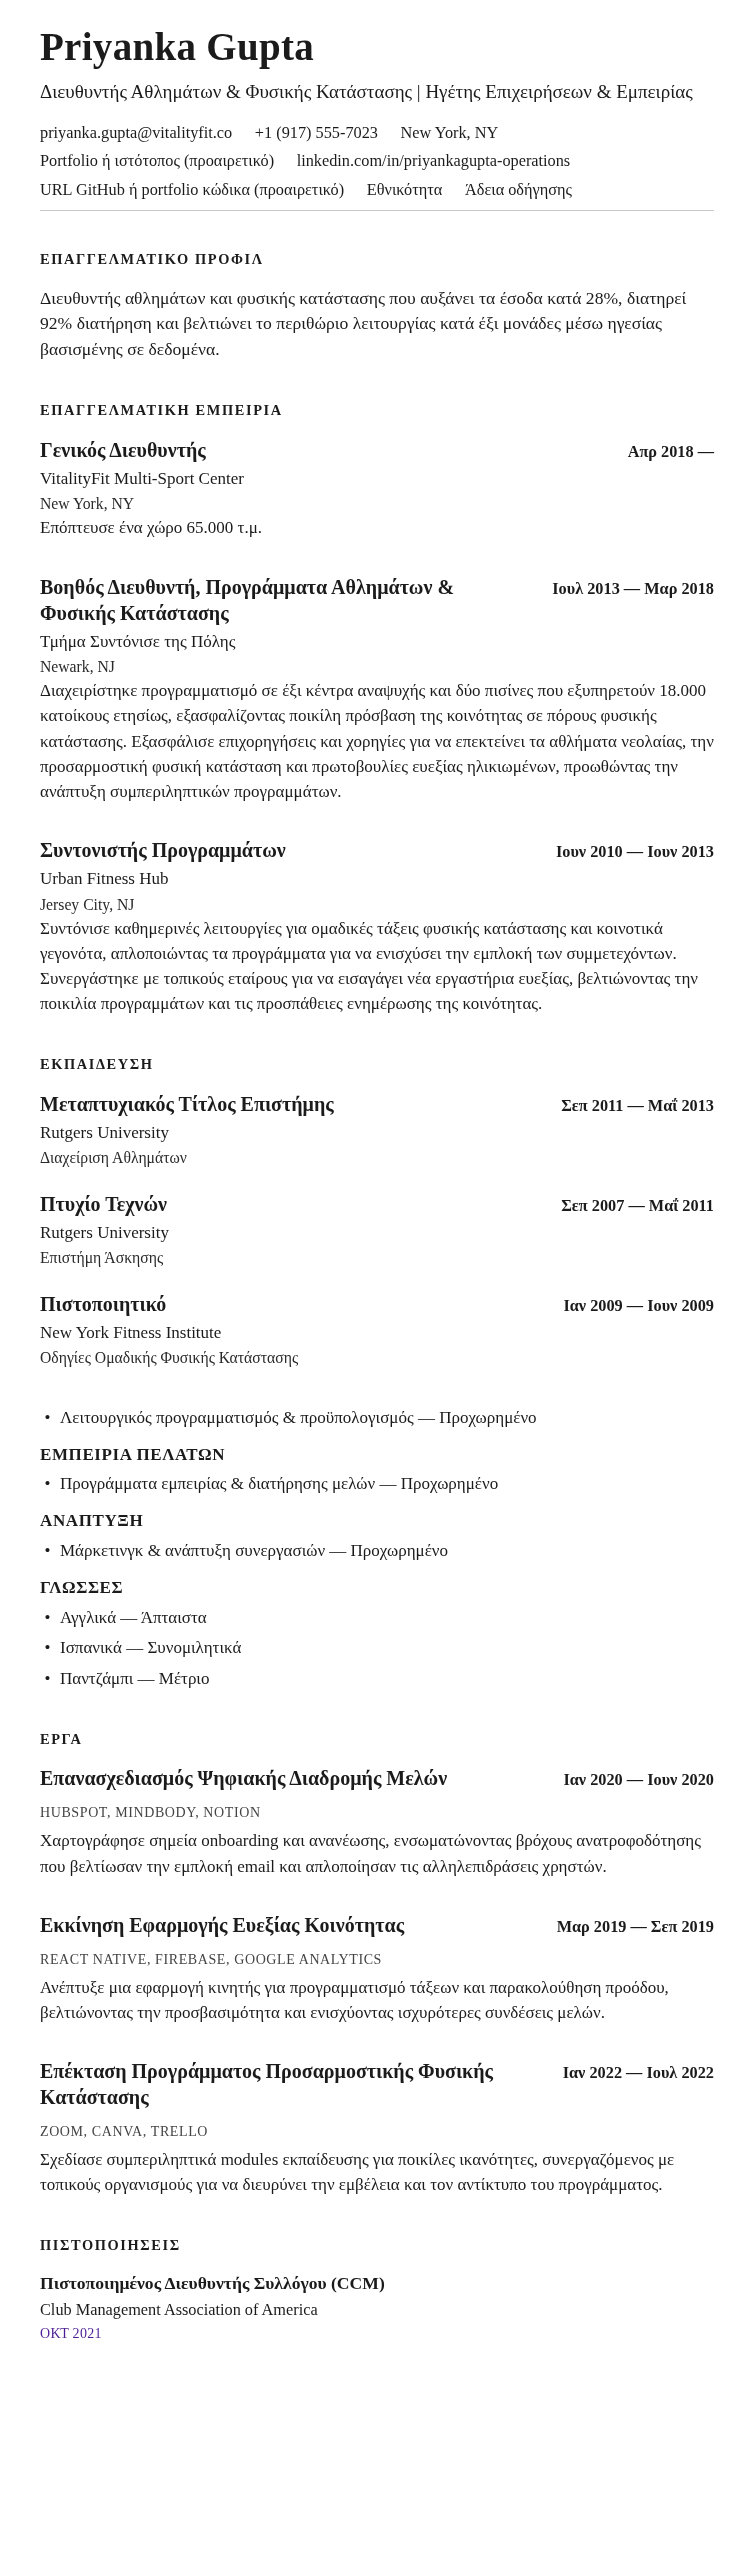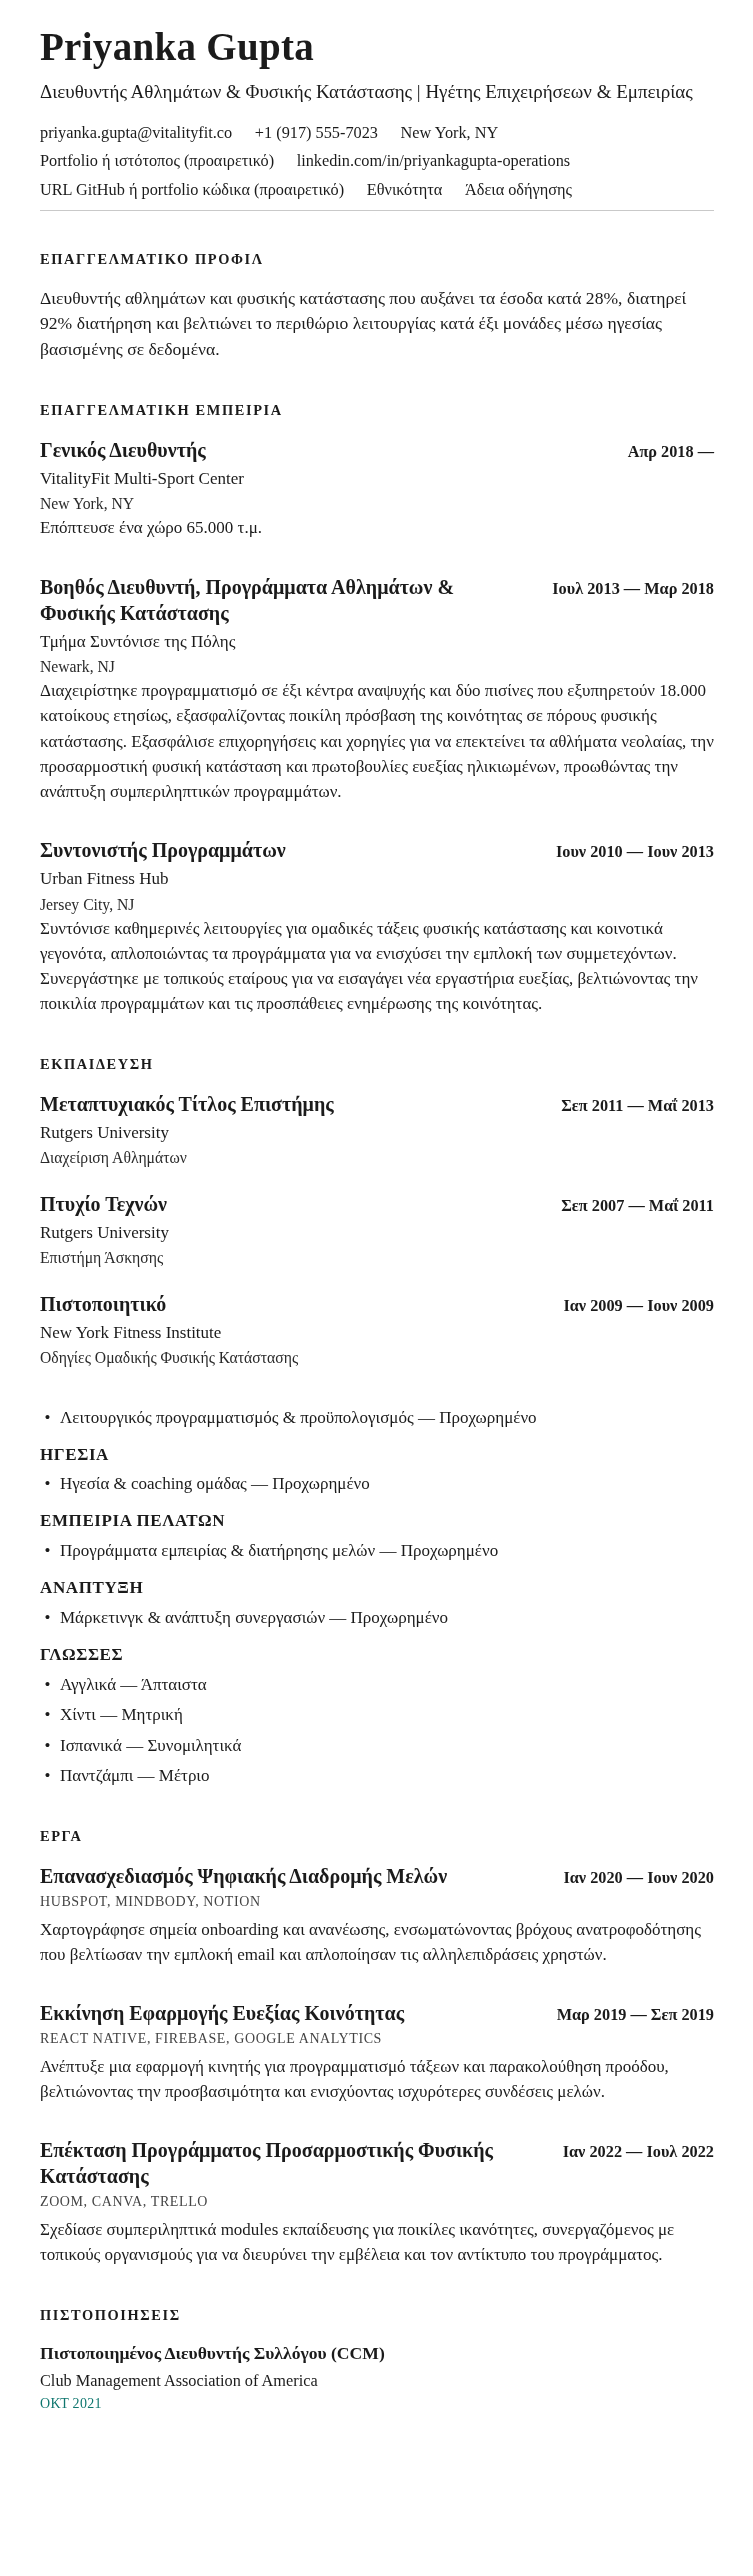--- a/index.html
+++ b/index.html
@@ -90,28 +90,28 @@
   }
   ul.bullets li::before {
     content: "\2022";
     position: absolute;
     left: 4.4px;
   }
   .entry-stack {
     font-size: 14px;
     letter-spacing: 0.6px;
     color: #444444;
-    margin-top: 5px;
+    margin-top: 14px;
   }
   .proj .entry-desc { margin-top: 7px; }
   .cert-title { font-size: 17.6px; font-weight: 700; line-height: 1.3; }
   .cert-org { font-size: 16.3px; margin-top: 5.7px; }
   .cert-date {
     font-size: 14px;
-    color: #0f766e;
+    color: #4c1d95;
     margin-top: 5.7px;
     letter-spacing: 0.3px;
   }
 </style>
 </head>
 <body>
 
 <div class="page">
 
   <header>
@@ -206,46 +206,39 @@
   </section>
 
   <section>
 
     <div class="skill-group">
       <ul class="bullets">
         <li>Λειτουργικός προγραμματισμός &amp; προϋπολογισμός — Προχωρημένο</li>
       </ul>
     </div>
 
-    <div class="skill-group">
-      <h3 class="skill-cat">ΗΓΕΣΙΑ</h3>
-      <ul class="bullets">
-        <li>Ηγεσία &amp; coaching ομάδας — Προχωρημένο</li>
-      </ul>
-    </div>
 
     <div class="skill-group">
       <h3 class="skill-cat">ΕΜΠΕΙΡΙΑ ΠΕΛΑΤΩΝ</h3>
       <ul class="bullets">
         <li>Προγράμματα εμπειρίας &amp; διατήρησης μελών — Προχωρημένο</li>
       </ul>
     </div>
 
     <div class="skill-group">
       <h3 class="skill-cat">ΑΝΑΠΤΥΞΗ</h3>
       <ul class="bullets">
         <li>Μάρκετινγκ &amp; ανάπτυξη συνεργασιών — Προχωρημένο</li>
       </ul>
     </div>
 
     <div class="skill-group">
       <h3 class="skill-cat">ΓΛΩΣΣΕΣ</h3>
       <ul class="bullets">
         <li>Αγγλικά — Άπταιστα</li>
-        <li>Χίντι — Μητρική</li>
         <li>Ισπανικά — Συνομιλητικά</li>
         <li>Παντζάμπι — Μέτριο</li>
       </ul>
     </div>
   </section>
 
   <section>
     <h2 class="section-heading">ΕΡΓΑ</h2>
 
     <article class="entry proj">

